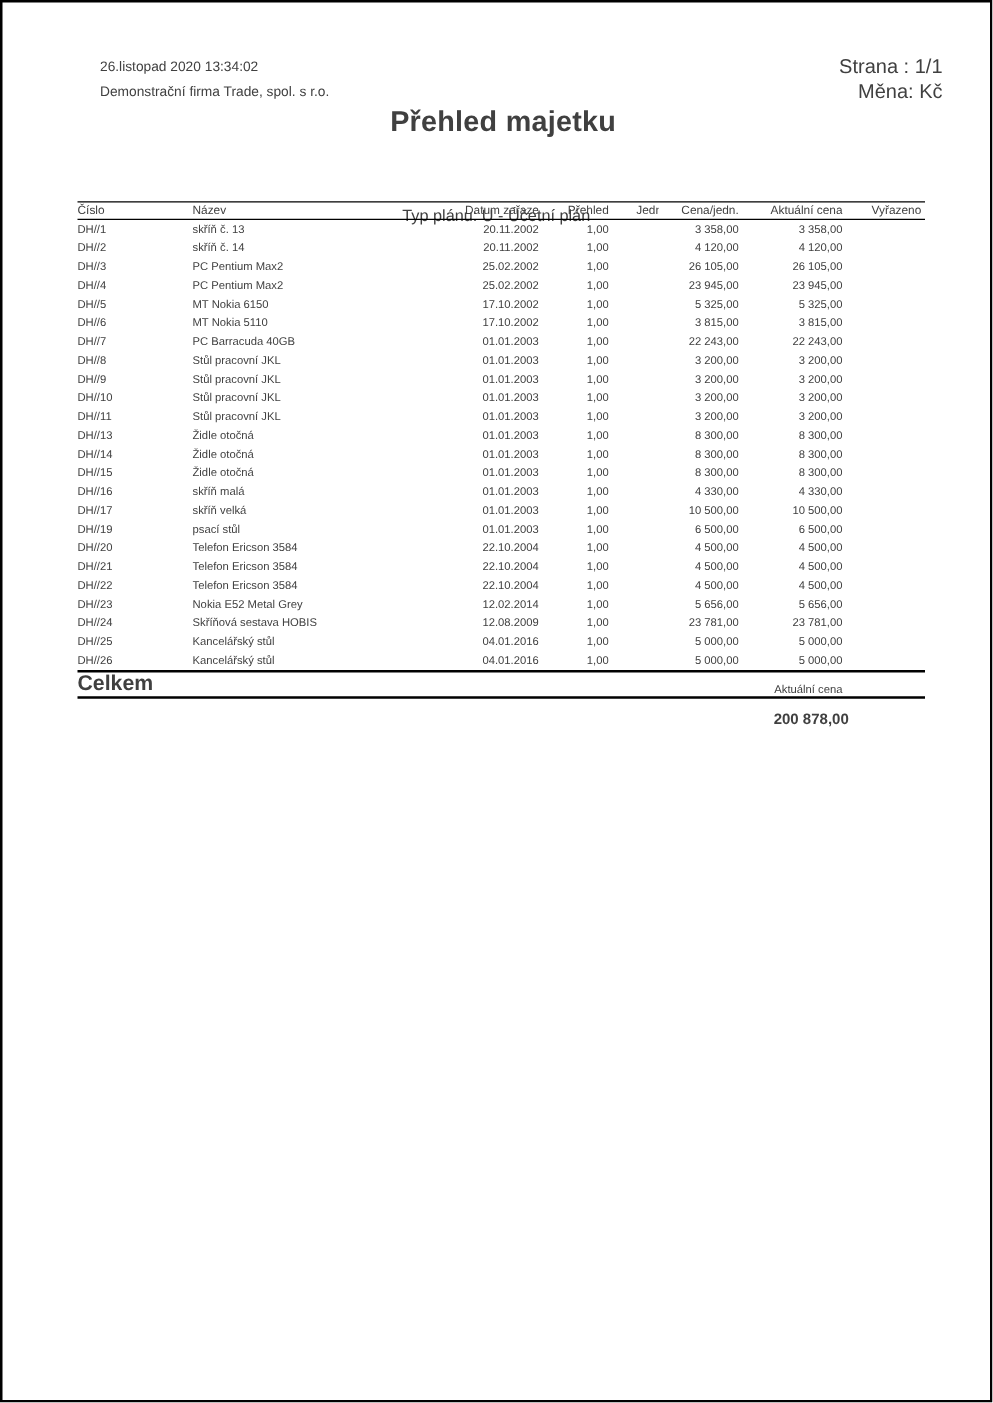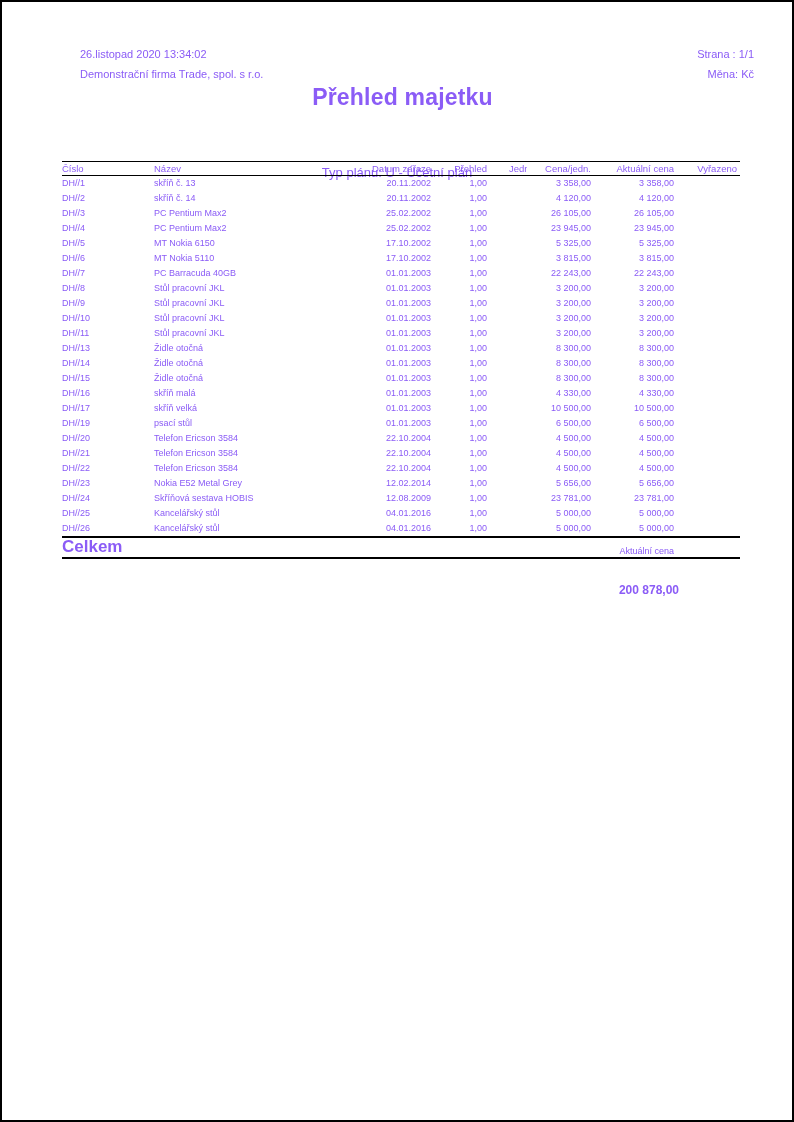--- a/index.html
+++ b/index.html
@@ -3,25 +3,25 @@
 <meta charset="utf-8">
 <style>
   * { margin:0; padding:0; box-sizing:border-box; }
   html,body { background:#fff; }
   .page {
     position:relative;
     width:794px; height:1122px;
     background:#fff;
     border:2px solid #000;
     font-family:"Liberation Sans", sans-serif;
-    color:#8b5cf6;
+    color:#404040;
     overflow:hidden;
   }
   .header-left { position:absolute; left:78px; top:42px; font-size:11px; line-height:20px; }
-  .header-right { position:absolute; right:38px; top:42px; font-size:11px; line-height:20px; text-align:right; }
+  .header-right { position:absolute; right:38px; top:42px; font-size:16px; line-height:20px; text-align:right; }
   .report-title { position:absolute; left:0; right:0; top:82px; text-align:center; font-size:23px; font-weight:bold; letter-spacing:0.2px;padding-left:11px; }
   .subtitle { position:absolute; left:0; right:0; text-align:center; font-size:13px;margin-top:46px; }
   .subtitle.plan { top:117px; }
   .subtitle.kdatu { top:133px; }
 
   .asset-table { position:absolute; left:60px; top:159px; width:678px; }
   .trow {
     display:grid;
     grid-template-columns:92px 218px 59px 56px 40px 64px 83px 66px;
     align-items:center;
@@ -42,21 +42,21 @@
 
   .total-band {
     display:flex; justify-content:space-between; align-items:flex-end;
     height:21px;
     border-bottom:2px solid #000;
     padding-bottom:1px;
     gap:20px;
   }
   .total-band .celkem { font-size:17px; font-weight:bold; line-height:19px; }
   .total-band .total-col-label { font-size:9px; padding-right:66px; }
-  .total-value { margin-top:24px; text-align:right; padding-right:61px; font-size:12px; font-weight:bold; }
+  .total-value { margin-top:9px; text-align:right; padding-right:61px; font-size:12px; font-weight:bold; }
 </style>
 </head>
 <body>
 
 <div class="page">
 
   <div class="header-left">
     <div>26.listopad 2020 13:34:02</div>
     <div>Demonstrační firma Trade, spol. s r.o.</div>
   </div>

